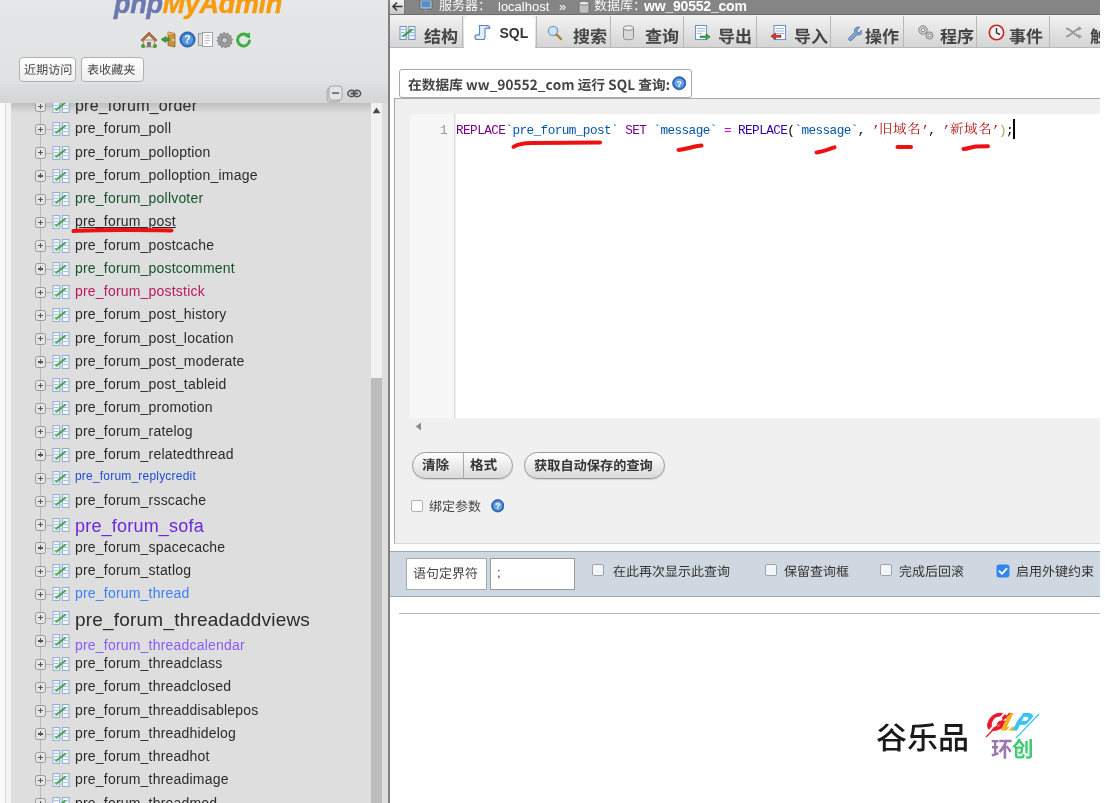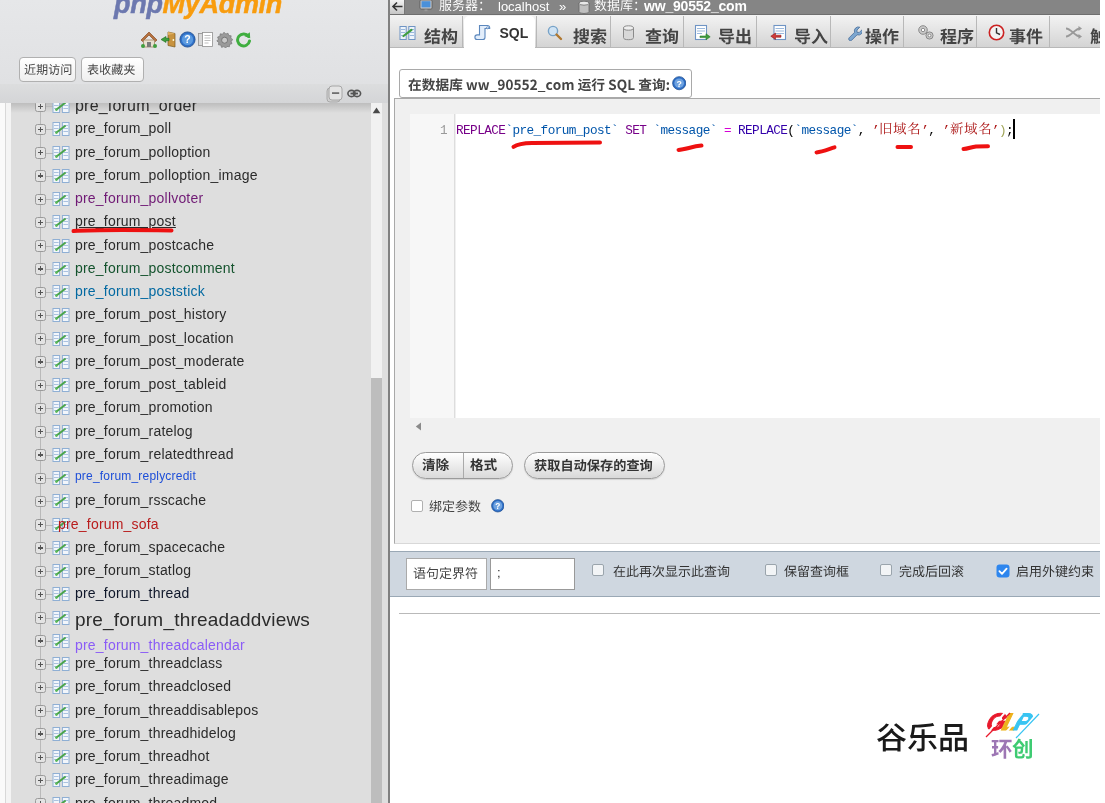--- a/index.html
+++ b/index.html
@@ -138,21 +138,21 @@
         <g fill="#f2f6fb" stroke="#8fafd4" stroke-width="1">
           <rect x="1" y="1.5" width="6.6" height="13"></rect>
           <rect x="10.4" y="1.5" width="6.6" height="13"></rect>
         </g>
         <g stroke="#aac2e0" stroke-width="1">
           <path d="M2 4.5 h4.6 M2 7.5 h4.6 M2 10.5 h4.6 M11.4 4.5 h4.6 M11.4 7.5 h4.6 M11.4 10.5 h4.6"></path>
         </g>
         <path d="M4.5 11.5 L13 5" stroke="#4aa44a" stroke-width="2" stroke-linecap="round"></path>
         <circle cx="4.4" cy="11.6" r="1.3" fill="#5cb85c"></circle>
       </svg>
-      <div style="position:absolute;left:75px;top:87.0px;font-size:14px;letter-spacing:0.2px;color:#701a75;white-space:nowrap">pre_forum_pollvoter</div>
+      <div style="position:absolute;left:75px;top:87.0px;font-size:14px;letter-spacing:0.2px;color:#14532d;white-space:nowrap">pre_forum_pollvoter</div>
       <div style="position:absolute;left:45.5px;top:119.2px;width:8px;height:1px;background:#b9b9b9"></div>
       <div style="position:absolute;left:34.5px;top:113.8px;width:11.5px;height:11.5px;border:1px solid #9a9a9a;border-radius:2.5px;background:#e3e3e3">
         <div style="position:absolute;left:2.2px;top:4.2px;width:5px;height:1.2px;background:#555"></div>
         <div style="position:absolute;left:4.1px;top:2.3px;width:1.2px;height:5px;background:#555"></div>
       </div>
       <svg class="ab" style="left:52px;top:111.25px" width="18" height="16" viewBox="0 0 18 16">
         <g fill="#f2f6fb" stroke="#8fafd4" stroke-width="1">
           <rect x="1" y="1.5" width="6.6" height="13"></rect>
           <rect x="10.4" y="1.5" width="6.6" height="13"></rect>
         </g>
@@ -206,21 +206,21 @@
         <g fill="#f2f6fb" stroke="#8fafd4" stroke-width="1">
           <rect x="1" y="1.5" width="6.6" height="13"></rect>
           <rect x="10.4" y="1.5" width="6.6" height="13"></rect>
         </g>
         <g stroke="#aac2e0" stroke-width="1">
           <path d="M2 4.5 h4.6 M2 7.5 h4.6 M2 10.5 h4.6 M11.4 4.5 h4.6 M11.4 7.5 h4.6 M11.4 10.5 h4.6"></path>
         </g>
         <path d="M4.5 11.5 L13 5" stroke="#4aa44a" stroke-width="2" stroke-linecap="round"></path>
         <circle cx="4.4" cy="11.6" r="1.3" fill="#5cb85c"></circle>
       </svg>
-      <div style="position:absolute;left:75px;top:180.0px;font-size:14px;letter-spacing:0.2px;color:#0369a1;white-space:nowrap">pre_forum_poststick</div>
+      <div style="position:absolute;left:75px;top:180.0px;font-size:14px;letter-spacing:0.2px;color:#be185d;white-space:nowrap">pre_forum_poststick</div>
       <div style="position:absolute;left:45.5px;top:212.2px;width:8px;height:1px;background:#b9b9b9"></div>
       <div style="position:absolute;left:34.5px;top:206.8px;width:11.5px;height:11.5px;border:1px solid #9a9a9a;border-radius:2.5px;background:#e3e3e3">
         <div style="position:absolute;left:2.2px;top:4.2px;width:5px;height:1.2px;background:#555"></div>
         <div style="position:absolute;left:4.1px;top:2.3px;width:1.2px;height:5px;background:#555"></div>
       </div>
       <svg class="ab" style="left:52px;top:204.25px" width="18" height="16" viewBox="0 0 18 16">
         <g fill="#f2f6fb" stroke="#8fafd4" stroke-width="1">
           <rect x="1" y="1.5" width="6.6" height="13"></rect>
           <rect x="10.4" y="1.5" width="6.6" height="13"></rect>
         </g>
@@ -376,21 +376,21 @@
         <g fill="#f2f6fb" stroke="#8fafd4" stroke-width="1">
           <rect x="1" y="1.5" width="6.6" height="13"></rect>
           <rect x="10.4" y="1.5" width="6.6" height="13"></rect>
         </g>
         <g stroke="#aac2e0" stroke-width="1">
           <path d="M2 4.5 h4.6 M2 7.5 h4.6 M2 10.5 h4.6 M11.4 4.5 h4.6 M11.4 7.5 h4.6 M11.4 10.5 h4.6"></path>
         </g>
         <path d="M4.5 11.5 L13 5" stroke="#4aa44a" stroke-width="2" stroke-linecap="round"></path>
         <circle cx="4.4" cy="11.6" r="1.3" fill="#5cb85c"></circle>
       </svg>
-      <div style="position:absolute;left:58px;top:412.5px;font-size:14px;letter-spacing:0.2px;color:#b91c1c;white-space:nowrap">pre_forum_sofa</div>
+      <div style="position:absolute;left:75px;top:412.5px;font-size:18px;letter-spacing:0.2px;color:#6d28d9;white-space:nowrap">pre_forum_sofa</div>
       <div style="position:absolute;left:45.5px;top:444.8px;width:8px;height:1px;background:#b9b9b9"></div>
       <div style="position:absolute;left:34.5px;top:439.2px;width:11.5px;height:11.5px;border:1px solid #9a9a9a;border-radius:2.5px;background:#e3e3e3">
         <div style="position:absolute;left:2.2px;top:4.2px;width:5px;height:1.2px;background:#555"></div>
         <div style="position:absolute;left:4.1px;top:2.3px;width:1.2px;height:5px;background:#555"></div>
       </div>
       <svg class="ab" style="left:52px;top:436.75px" width="18" height="16" viewBox="0 0 18 16">
         <g fill="#f2f6fb" stroke="#8fafd4" stroke-width="1">
           <rect x="1" y="1.5" width="6.6" height="13"></rect>
           <rect x="10.4" y="1.5" width="6.6" height="13"></rect>
         </g>
@@ -427,21 +427,21 @@
         <g fill="#f2f6fb" stroke="#8fafd4" stroke-width="1">
           <rect x="1" y="1.5" width="6.6" height="13"></rect>
           <rect x="10.4" y="1.5" width="6.6" height="13"></rect>
         </g>
         <g stroke="#aac2e0" stroke-width="1">
           <path d="M2 4.5 h4.6 M2 7.5 h4.6 M2 10.5 h4.6 M11.4 4.5 h4.6 M11.4 7.5 h4.6 M11.4 10.5 h4.6"></path>
         </g>
         <path d="M4.5 11.5 L13 5" stroke="#4aa44a" stroke-width="2" stroke-linecap="round"></path>
         <circle cx="4.4" cy="11.6" r="1.3" fill="#5cb85c"></circle>
       </svg>
-      <div style="position:absolute;left:75px;top:482.2px;font-size:14px;letter-spacing:0.2px;color:#0f172a;white-space:nowrap">pre_forum_thread</div>
+      <div style="position:absolute;left:75px;top:482.2px;font-size:14px;letter-spacing:0.2px;color:#3b82f6;white-space:nowrap">pre_forum_thread</div>
       <div style="position:absolute;left:45.5px;top:514.5px;width:8px;height:1px;background:#b9b9b9"></div>
       <div style="position:absolute;left:34.5px;top:509.0px;width:11.5px;height:11.5px;border:1px solid #9a9a9a;border-radius:2.5px;background:#e3e3e3">
         <div style="position:absolute;left:2.2px;top:4.2px;width:5px;height:1.2px;background:#555"></div>
         <div style="position:absolute;left:4.1px;top:2.3px;width:1.2px;height:5px;background:#555"></div>
       </div>
       <svg class="ab" style="left:52px;top:506.5px" width="18" height="16" viewBox="0 0 18 16">
         <g fill="#f2f6fb" stroke="#8fafd4" stroke-width="1">
           <rect x="1" y="1.5" width="6.6" height="13"></rect>
           <rect x="10.4" y="1.5" width="6.6" height="13"></rect>
         </g>

